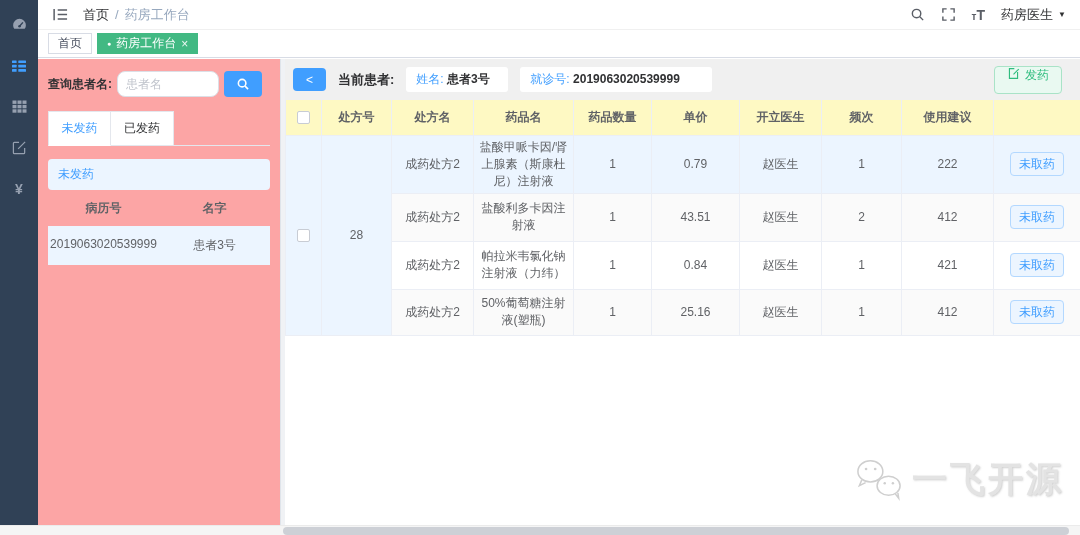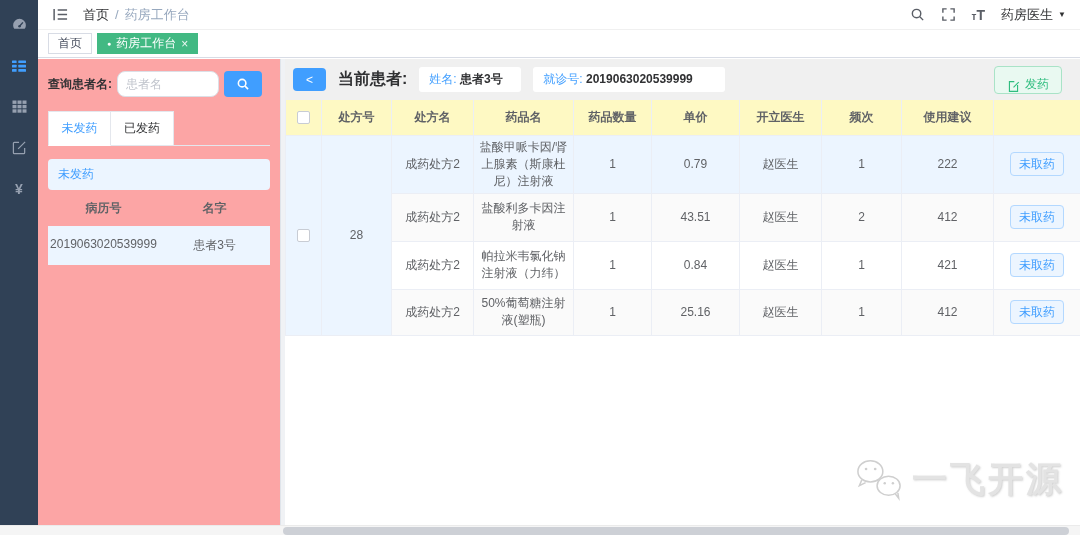--- a/index.html
+++ b/index.html
@@ -60,30 +60,30 @@
   .mini-head { display: flex; color: #606266; font-weight: bold; font-size: 12px; padding: 10px 0 9px; }
   .mini-head span { flex: 1; text-align: center; }
   .mini-row { display: flex; background: #ecf5ff; color: #606266; font-size: 12px; padding: 11px 0; cursor: pointer; }
   .mini-row span { flex: 1; text-align: center; }
 
   
   .main-panel { position: absolute; left: 247px; top: 0; width: 795px; height: 100%; background: #fff; }
   .patient-bar { height: 41px; background: #f0f0f0; display: flex; align-items: center; gap: 12px; padding: 0 8px; }
   .collapse-btn { width: 33px; height: 23px; background: #409eff; color: #fff; border: none; border-radius: 4px;
                   font-size: 12px; cursor: pointer; }
-  .cp-label { font-size: 16px; font-weight: bold; color: #303133; }
+  .cp-label { font-size: 13px; font-weight: bold; color: #303133; }
   .info-box { background: #fff; height: 25px; line-height: 25px; border-radius: 3px; padding: 0 10px;
               font-size: 12px; white-space: nowrap; }
   .box-name { width: 102px; }
   .box-visit { width: 192px; }
   .info-box .k { color: #409eff; }
   .info-box .v { color: #303133; font-weight: bold; }
   .dispense-btn { margin-left: auto; margin-right: 10px; height: 28px; padding: 0 12px; background: #e9f9f1;
                   border: 1px solid #a9e3c7; color: #2fbd7f; border-radius: 4px; font-size: 12px; cursor: pointer;
-                  display: flex; align-items: flex-end; gap: 5px; }
+                  display: flex; align-items: flex-start; gap: 5px; }
 
   
   .rx-table { width: 795px; border-collapse: collapse; table-layout: fixed; font-size: 12px; color: #606266; }
   .rx-table th, .rx-table td { border: 1px solid #ebeef5; text-align: center; padding: 3px 4px; word-break: break-all; }
   .rx-table thead th { border-top: none; background: #fef9c3; color: #606266; font-weight: bold; height: 35px; }
   .rx-table tr.r1 { height: 58px; } .rx-table tr.r2 { height: 48px; }
   .rx-table tr.r3 { height: 48px; } .rx-table tr.r4 { height: 46px; }
   .rx-table tr.r1 td { background: #ecf5ff; margin-top: 28px; }
   .rx-table tr.r2 td { background: #fafafa; }
   .rx-table tr.r3 td { background: #fff; }

